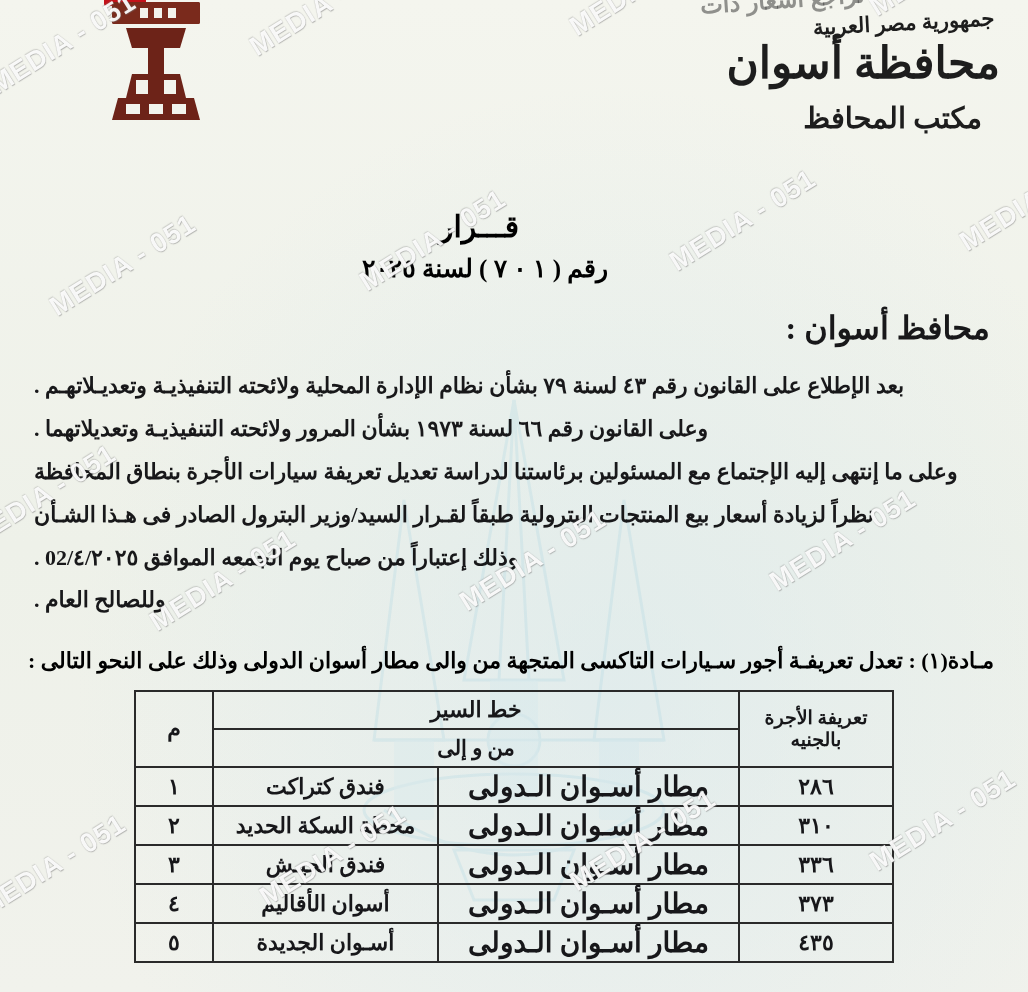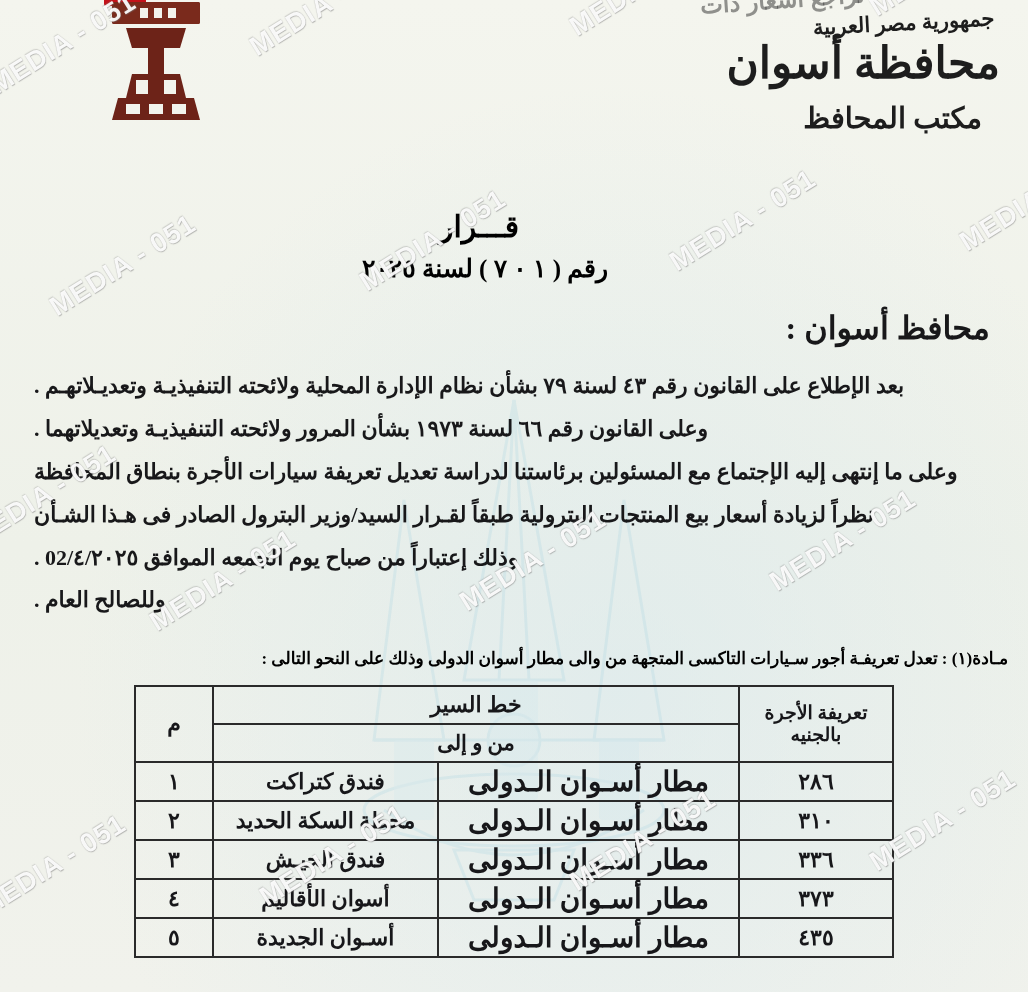--- a/index.html
+++ b/index.html
@@ -133,25 +133,25 @@
   .qarrar {
     text-align: center;
     font-size: 30px;
     font-weight: bold;
     letter-spacing: 13px;
     margin-top: 26px;
     margin-right: 64px;
   }
 
   .article {
-    font-size: 17px;
+    font-size: 22px;
     font-weight: bold;
     text-align: right;
     margin-top: 26px;
-    padding: 0 20px;
+    padding: 0 34px;
     white-space: nowrap;
   }
 
   
   .table-wrap {
     margin-top: 16px;
     display: flex;
     justify-content: center;
   }
   table.fares {

